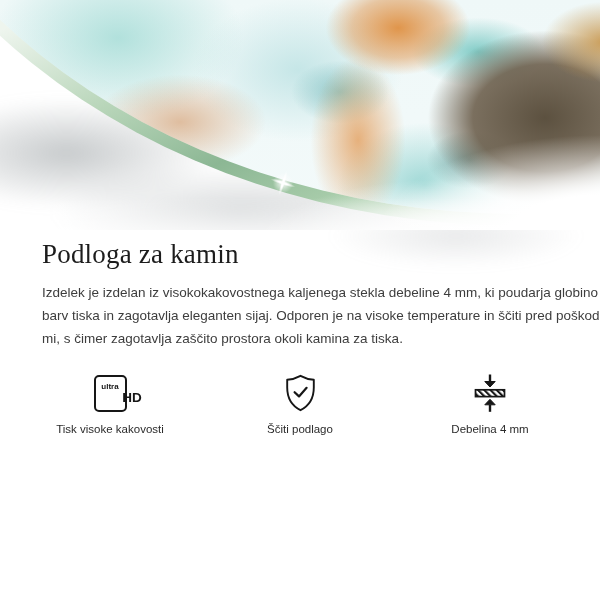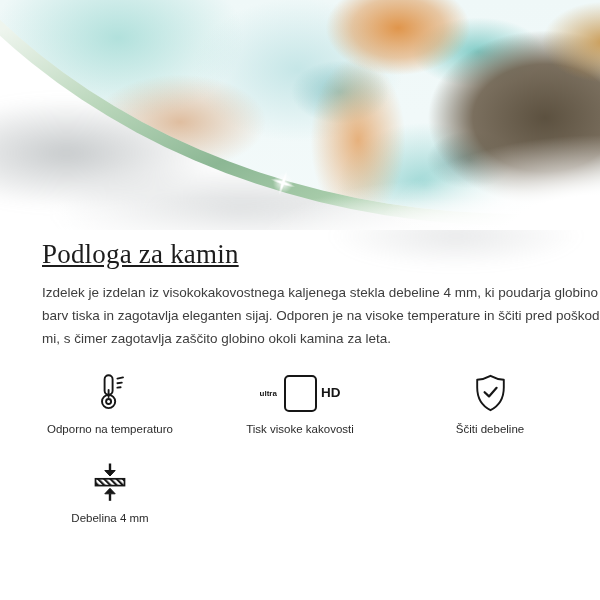--- a/index.html
+++ b/index.html
@@ -46,35 +46,35 @@
       radial-gradient(300px 140px at 600px 240px, #fff 32%, rgba(255,255,255,0) 75%),
       radial-gradient(260px 110px at 440px 262px, rgba(255,255,255,.95) 30%, rgba(255,255,255,0) 75%),
       linear-gradient(to bottom, rgba(255,255,255,0) 86%, rgba(255,255,255,.55) 100%); }
   .heading-wash { position:absolute; left:280px; top:212px; width:320px; height:80px; z-index:0;
     background: radial-gradient(55% 55% at 55% 30%, rgba(145,150,155,.20), rgba(145,150,155,0) 72%);
     filter:blur(6px); }
 
   
   h1 { position:relative; z-index:1; margin:7px 0 0 42px;
     font-family:"Liberation Serif","DejaVu Serif",serif; font-weight:400;
-    font-size:27px; line-height:35px; color:#1c1c1c; letter-spacing:.2px;text-decoration:underline; }
+    font-size:27px; line-height:35px; color:#1c1c1c; letter-spacing:.2px; }
   h1 span { display:block; }
   .desc { position:relative; z-index:1; margin:9px 0 12px 42px; width:548px;
     font-size:13.5px; line-height:23px; color:#3d3d3d; }
   .desc span { display:block; white-space:nowrap; }
 
   
   .features { display:grid; grid-template-columns:repeat(3,1fr); row-gap:24px;
     margin:20px 15px 0 15px; }
   .feature { display:flex; flex-direction:column; align-items:center; }
   .icon-box { height:46px; display:flex; align-items:center; justify-content:center; }
   .f-label { margin-top:7px; font-size:11.5px; color:#2b2b2b; }
   .icon-stroke { stroke:#161616; fill:none; stroke-width:1.9; stroke-linecap:round; stroke-linejoin:round; }
   .uhd { width:33px; height:37px; border:2.4px solid #161616; border-radius:5px;
-    display:flex; flex-direction:row; align-items:center; justify-content:center; color:#161616; }
+    display:flex; flex-direction:column; align-items:center; justify-content:center; color:#161616; }
   .uhd-top { font-size:8px; font-weight:700; line-height:9px; }
   .uhd-bot { font-size:13.5px; font-weight:700; line-height:14px;margin-left:44px; }
 </style>
 </head>
 <body>
 
 <div class="page">
 
   <div class="hero">
     <div class="glass-shadow"></div>
@@ -86,58 +86,44 @@
 
   <div class="heading-wash"></div>
 
   <h1>
     <span>Podloga za kamin</span>
   </h1>
 
   <div class="desc">
     <span>Izdelek je izdelan iz visokokakovostnega kaljenega stekla debeline 4 mm, ki poudarja globino</span>
     <span>barv tiska in zagotavlja eleganten sijaj. Odporen je na visoke temperature in ščiti pred poškodba-</span>
-    <span>mi, s čimer zagotavlja zaščito globino okoli kamina za leta.</span>
+    <span>mi, s čimer zagotavlja zaščito prostora okoli kamina za tiska.</span>
   </div>
 
   <div class="features">
 
-    <div class="feature">
-      <div class="icon-box">
-        <svg width="40" height="42" viewBox="0 0 40 42" class="icon-stroke">
-          <rect x="14.6" y="3.2" width="8" height="19.5" rx="4"></rect>
-          <circle cx="18.6" cy="29.5" r="6.6"></circle>
-          <circle cx="18.6" cy="29.5" r="2.5"></circle>
-          <path d="M18.6 18 v7"></path>
-          <path d="M27.4 6.6 L33 5.4"></path>
-          <path d="M27.4 11.2 L31.8 10.6"></path>
-          <path d="M27.4 15.6 L30.6 15.3"></path>
-        </svg>
-      </div>
-      <div class="f-label">Odporno na temperaturo</div>
-    </div>
 
     <div class="feature">
       <div class="icon-box">
         <div class="uhd">
           <span class="uhd-top">ultra</span>
           <span class="uhd-bot">HD</span>
         </div>
       </div>
       <div class="f-label">Tisk visoke kakovosti</div>
     </div>
 
     <div class="feature">
       <div class="icon-box">
         <svg width="37" height="40" viewBox="0 0 37 40" class="icon-stroke">
           <path d="M18.5 2.8 C23 5.3 27.5 6.4 31.8 6.7 L31.8 14.5 C31.8 25.5 26.7 33 18.5 37.2 C10.3 33 5.2 25.5 5.2 14.5 L5.2 6.7 C9.5 6.4 14 5.3 18.5 2.8 Z"></path>
           <path d="M12.6 19.2 L17 23.4 L24.6 14.8" style="stroke-width:2.2"></path>
         </svg>
       </div>
-      <div class="f-label">Ščiti debeline</div>
+      <div class="f-label">Ščiti podlago</div>
     </div>
 
 
 
     <div class="feature">
       <div class="icon-box">
         <svg width="38" height="42" viewBox="0 0 38 42">
           <defs>
             <pattern id="hatchP" width="4.4" height="4.4" patternUnits="userSpaceOnUse" patternTransform="rotate(-45)">
               <rect width="2.1" height="4.4" fill="#161616"></rect>

